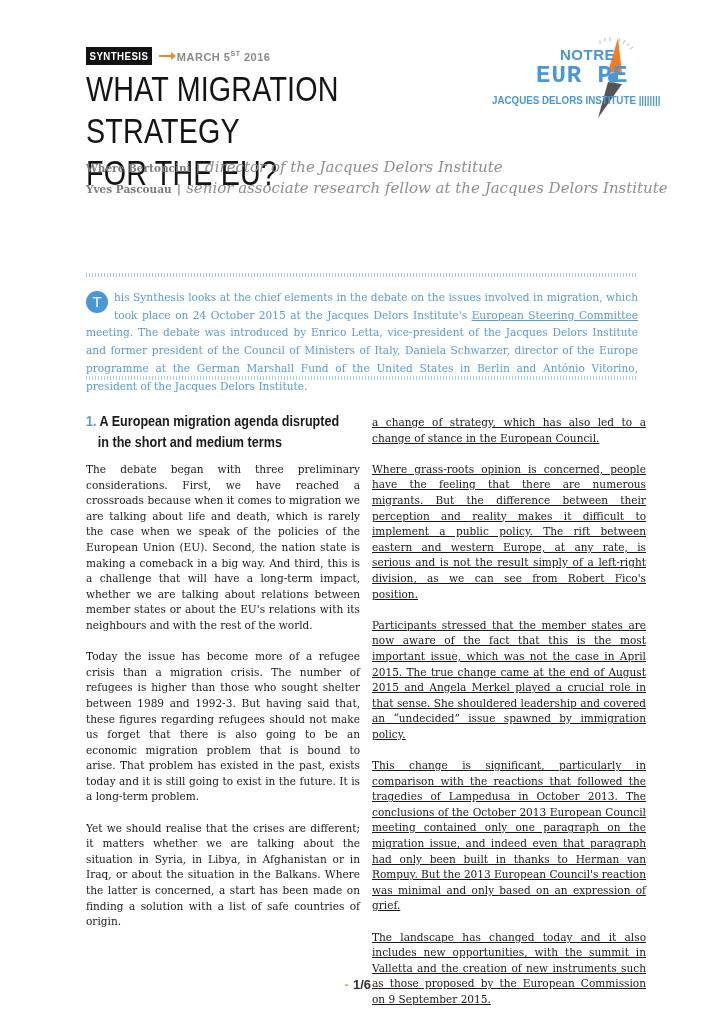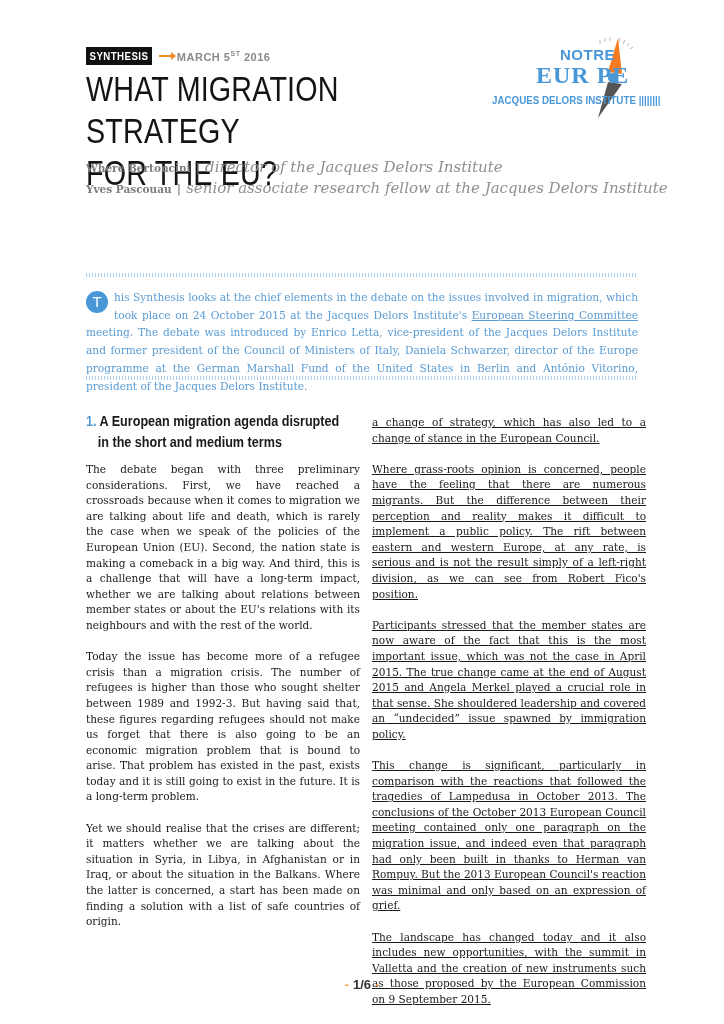--- a/index.html
+++ b/index.html
@@ -12,21 +12,21 @@
   .date { font-family: "Liberation Sans", sans-serif; font-weight: bold; font-size: 11px; color: #8a8a8a; letter-spacing: 0.5px; }
   .date sup { font-size: 7px; }
   .title { position: absolute; left: 86px; top: 68px; font-family: "Liberation Sans", sans-serif; font-size: 35px; line-height: 42px; font-weight: normal; color: #141414; margin: 0; transform: scaleX(0.82); transform-origin: left; letter-spacing: 0.2px; width: 480px; }
   .authors { position: absolute; left: 86px; top: 157px; font-size: 10.5px; color: #8a8a8a; }
   .author { height: 21px; line-height: 21px; }
   .author .name { font-weight: bold; color: #7d7d7d; }
   .author .sep { font-weight: bold; color: #7d7d7d; margin: 0 2px; }
   .author .role { font-style: italic; font-size: 15px; color: #8f8f8f; }
   .logo { position: absolute; left: 488px; top: 30px; width: 200px; height: 95px; }
   .logo-notre { position: absolute; left: 52px; top: 16px; font-family: "Liberation Sans", sans-serif; font-weight: bold; color: #4a97d8; font-size: 15px; letter-spacing: 0.5px; margin-left: 20px; }
-  .logo-europe { position: absolute; left: 48px; top: 32px; font-family: Liberation Serif, serif; font-weight: bold; color: #4a97d8; font-size: 24px; letter-spacing: 1px; }
+  .logo-europe { position: absolute; left: 48px; top: 32px; font-family: Liberation Mono, monospace; font-weight: bold; color: #4a97d8; font-size: 24px; letter-spacing: 1px; }
   .logo-jdi { position: absolute; left: 4px; top: 64px; font-family: "Liberation Sans", sans-serif; font-weight: bold; color: #4a97d8; font-size: 11.5px; transform: scaleX(0.85); transform-origin: left; white-space: nowrap; }
   .logo-svg { position: absolute; left: 90px; top: 0; }
   .rule { position: absolute; left: 86px; width: 552px; height: 4px; background: repeating-linear-gradient(90deg, #a8cbe9 0 1px, transparent 1px 3px); }
   .intro { position: absolute; left: 86px; top: 289px; width: 552px; font-size: 10.6px; line-height: 17.7px; color: #5a9bd3; text-align: justify; }
   .dropcap { float: left; width: 22px; height: 22px; border-radius: 50%; background: #4a97d8; color: #fff; font-family: "Liberation Sans", sans-serif; font-size: 15px; line-height: 22px; text-align: center; margin: 2px 6px 0 0; }
   .intro a { color: #5a9bd3; text-decoration: underline; }
   .col { position: absolute; top: 410px; width: 274px; font-size: 10.55px; line-height: 15.6px; text-align: justify; color: #1a1a1a; }
   .col-left { left: 86px; }
   .col-right { left: 372px; top: 415px; text-decoration: underline; }
   .col p { margin: 0 0 15.6px 0; }

